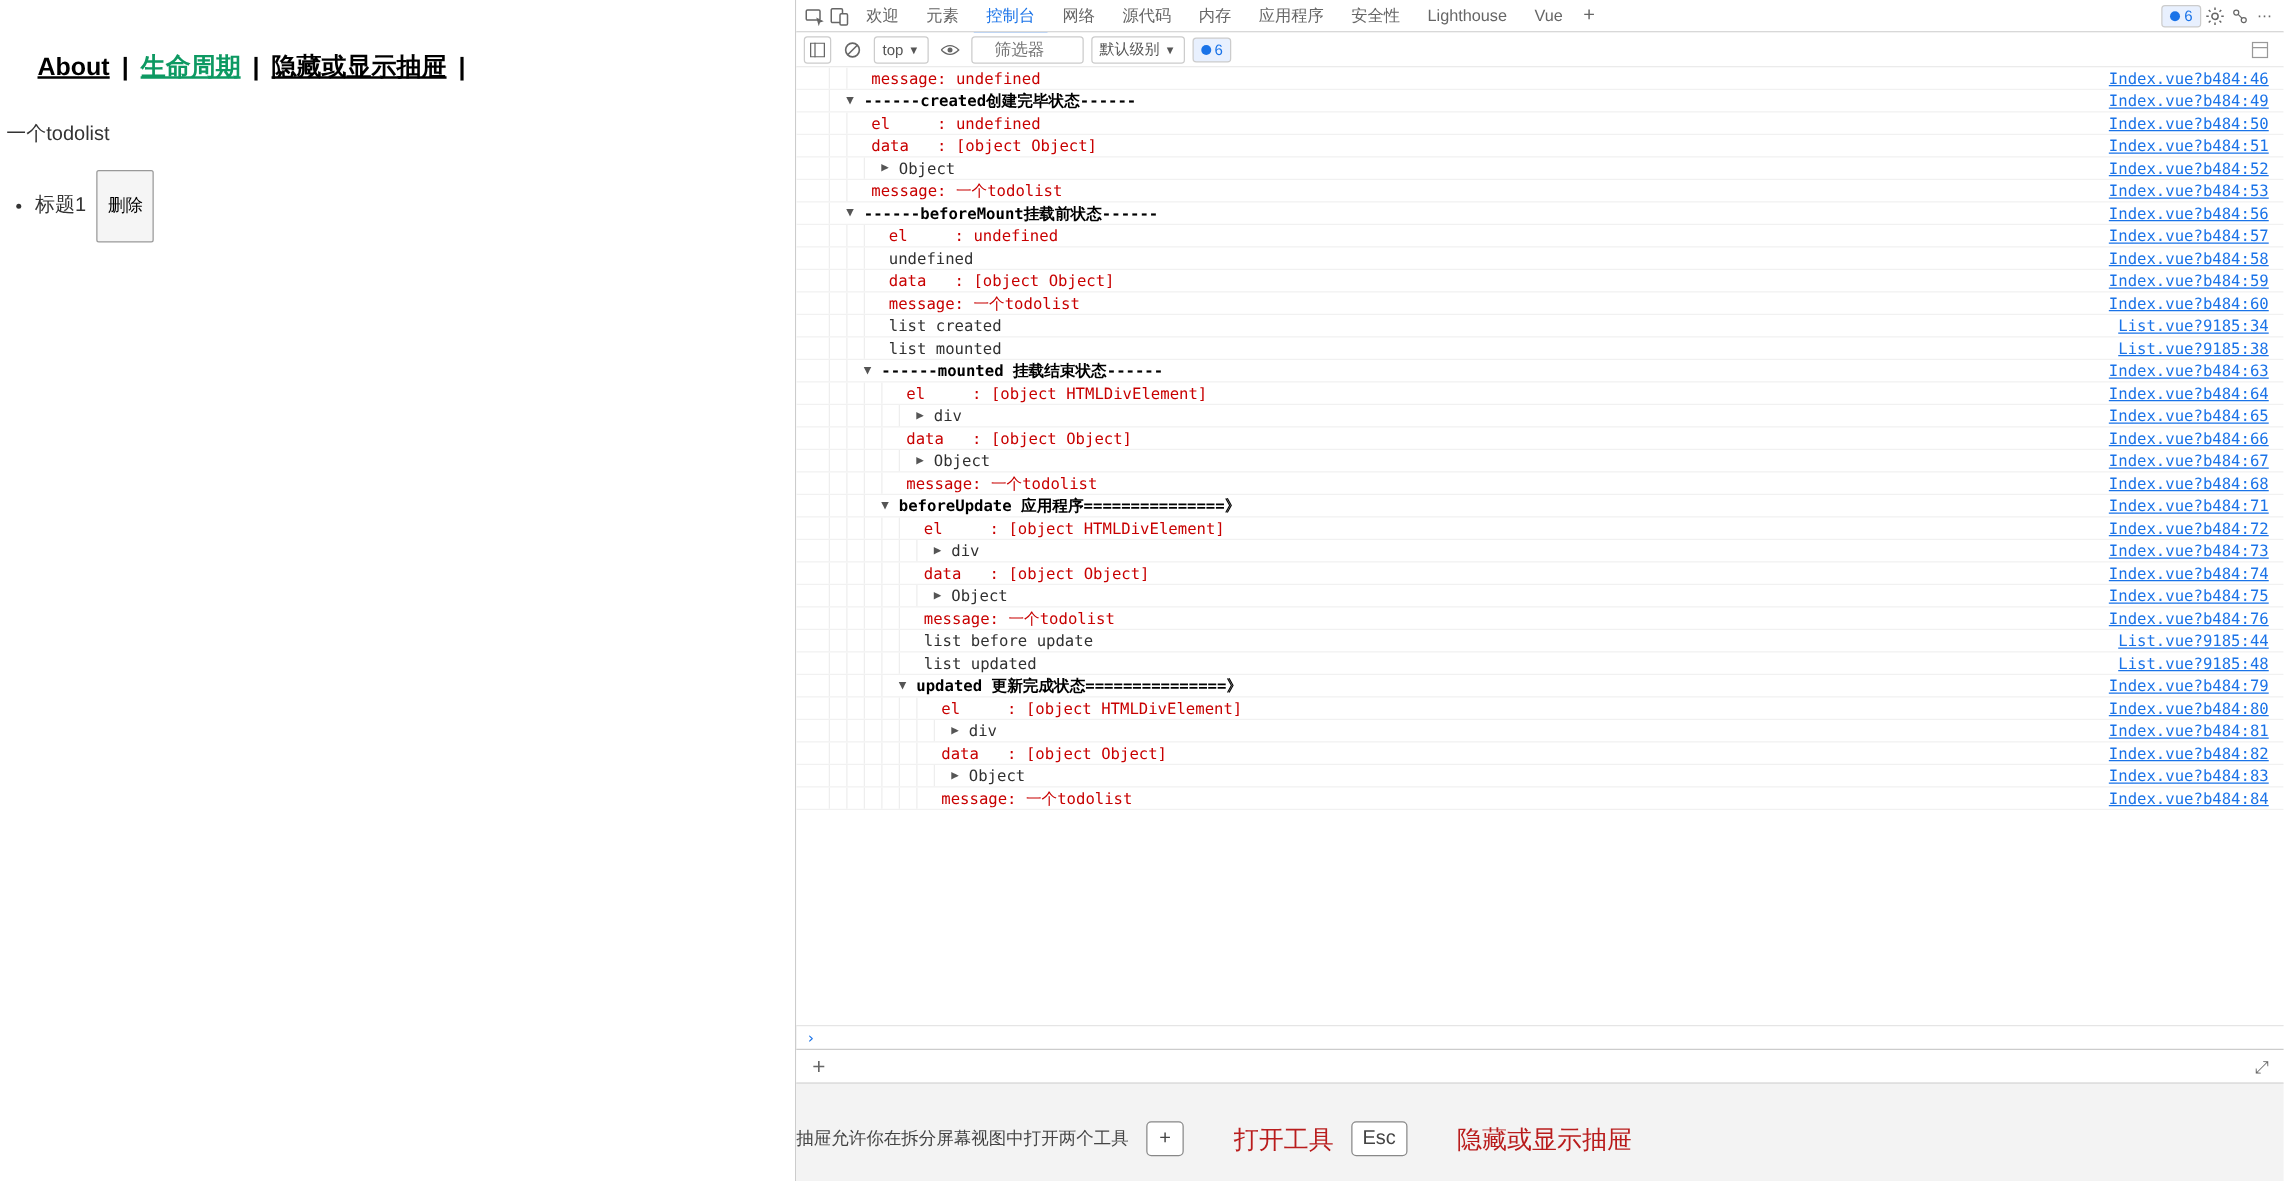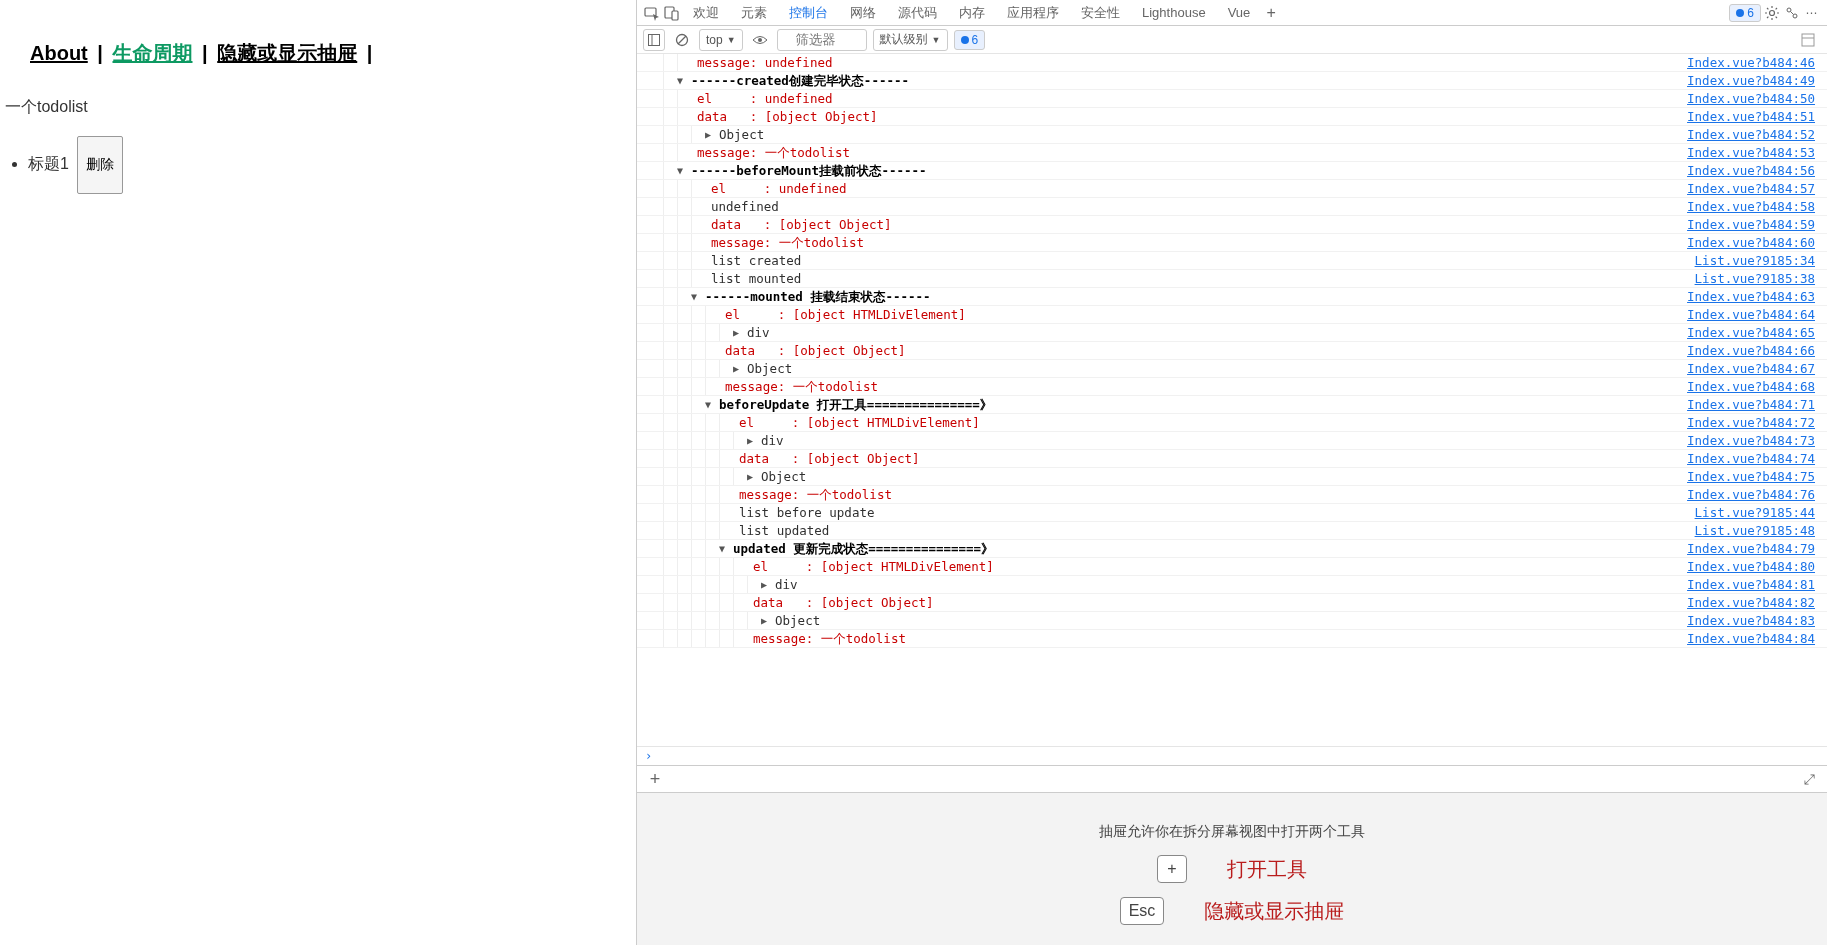--- a/index.html
+++ b/index.html
@@ -44,21 +44,21 @@
 .c-red { color: #c80000; }
 .c-black { color: #303030; }
 .c-bold { font-weight: bold; color: #000; }
 
 .prompt-row { display: flex; align-items: center; padding: 2px 8px; border-top: 1px solid #e5e5e5; color: #1a73e8; font-family: Consolas, monospace; }
 
 .drawer-tabs { height: 28px; border-top: 1px solid #ccc; border-bottom: 1px solid #ccc; display: flex; align-items: center; padding: 0 8px; background: #fff; }
 .plus-btn { font-size: 18px; color: #666; cursor: pointer; width: 20px; text-align: center; }
 .drawer-close { margin-left: auto; color: #666; cursor: pointer; font-size: 14px; padding: 0 4px; }
 
-.drawer-body { flex: 0 0 auto; background: #f3f3f3; padding: 30px 0 20px; display: flex; flex-direction: column; align-items: center; gap: 14px; }
+.drawer-body { flex: 0 0 auto; background: #f3f3f3; padding: 30px 0 20px; display: flex; flex-direction: row; align-items: center; gap: 14px; }
 .drawer-text { color: #444; font-size: 14px; }
 .drawer-row { display: flex; align-items: center; gap: 40px; }
 .key-box { border: 1px solid #888; border-radius: 4px; padding: 4px 8px; font-size: 16px; color: #444; background: #fff; min-width: 30px; text-align: center; font-weight: normal; }
 .drawer-label { font-size: 20px; color: #b91c1c; }
 
 svg { display: block; }
 </style>
 </head>
 <body>
 
@@ -363,21 +363,21 @@
         <div class="src">Index.vue?b484:68</div>
       </div>
       <div class="row">
         <div class="gutter"></div>
         <div class="indent-group">
           <div class="indent"></div>
           <div class="indent"></div>
           <div class="indent"></div>
         </div>
         <span class="arrow">▼</span>
-        <div class="msg c-bold">beforeUpdate 打开工具===============》</div>
+        <div class="msg c-bold">beforeUpdate 应用程序===============》</div>
         <div class="src">Index.vue?b484:71</div>
       </div>
       <div class="row">
         <div class="gutter"></div>
         <div class="indent-group">
           <div class="indent"></div>
           <div class="indent"></div>
           <div class="indent"></div>
           <div class="indent"></div>
           <div class="indent"></div>

